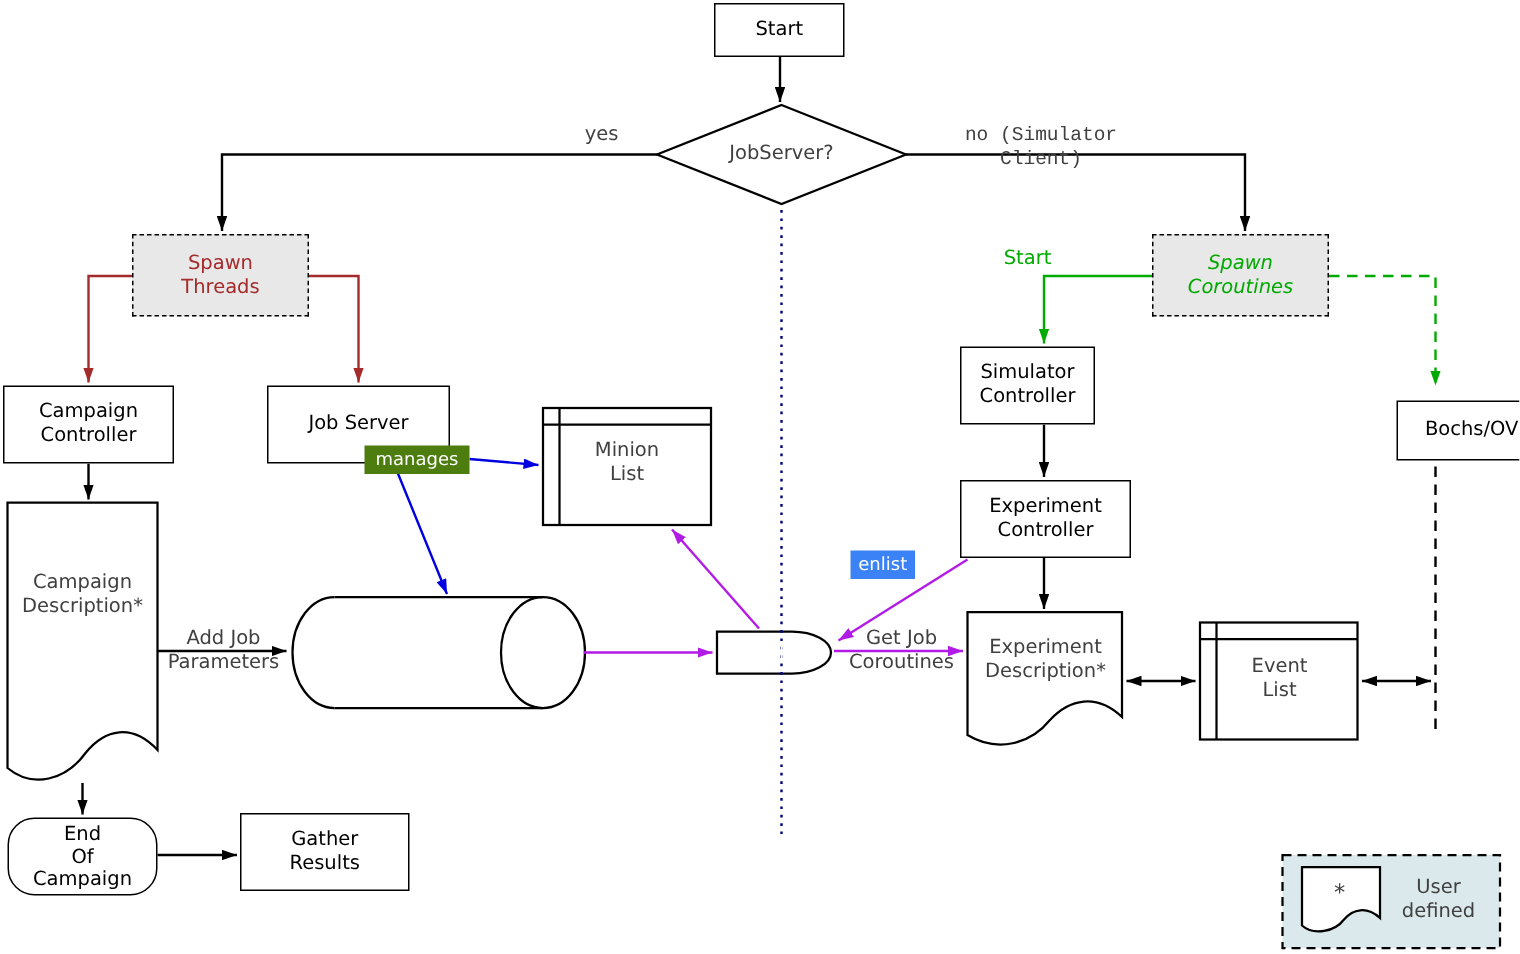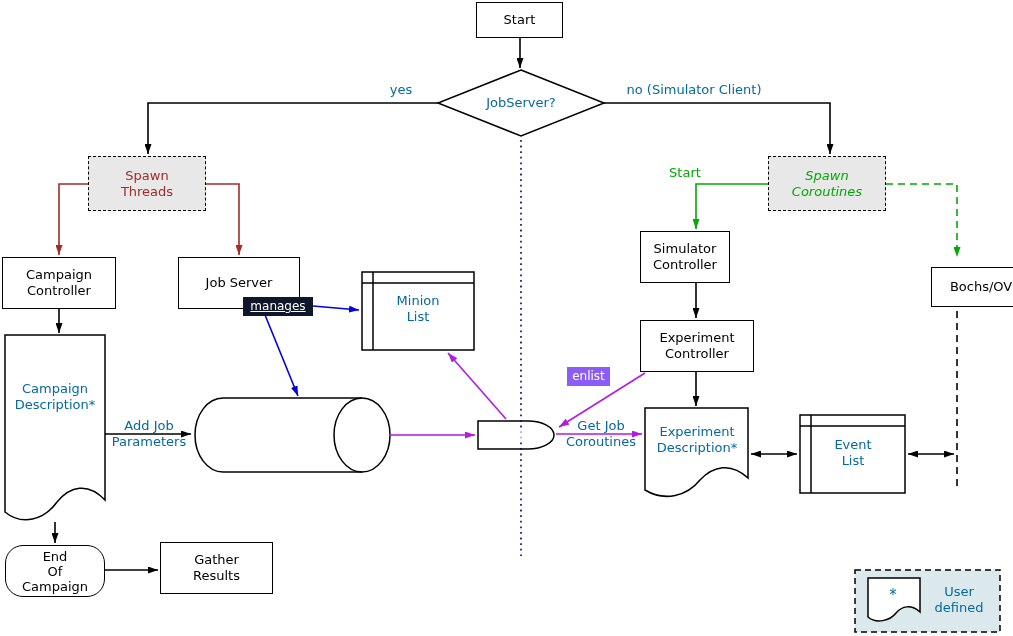--- a/index.html
+++ b/index.html
@@ -5,25 +5,25 @@
   html,body{margin:0;padding:0;background:#fff;}
   #stage{position:relative;width:1013px;height:636px;background:#fff;
          font-family:"DejaVu Sans",sans-serif;overflow:hidden;}
   #stage svg{position:absolute;left:0;top:0;}
   .node{position:absolute;display:flex;align-items:center;justify-content:center;
         text-align:center;border:1.5px solid #000;background:#fff;font-size:13px;
         line-height:16px;white-space:pre-line;box-sizing:border-box;color:#000;}
   .dashedbox{border:1.6px dashed #000;background:#e8e8e8;}
   .rounded{border-radius:18px;line-height:15px;}
   .label{position:absolute;font-size:13px;line-height:16px;text-align:center;
-         white-space:pre-line;color:#0369a1;}
+         white-space:pre-line;color:#404040;}
   .tag{position:absolute;color:#fff;font-size:12px;line-height:19px;text-align:center;
        white-space:nowrap;}
-  .tag-blue{background:#0f172a;text-decoration:underline;}
-  .tag-purple{background:#8b5cf6;}
+  .tag-blue{background:#4d7c0f;}
+  .tag-purple{background:#3b82f6;}
   .darkred{color:#a52a2a;}
   .green{color:#00aa00;}
   .italic{font-style:italic;}
   .white{color:#fff;}
   .e{fill:none;stroke-width:1.6;}
   .sk-k{stroke:#000;}
   .sk-r{stroke:#a52a2a;}
   .sk-b{stroke:#0000e0;}
   .sk-g{stroke:#00aa00;}
   .sk-m{stroke:#b21ae5;}
@@ -151,21 +151,21 @@
   <div class="label white" style="left:480px;top:427px;width:56px;font-size:12px;">TCP/IP</div>
 
   <div class="label" style="left:7px;top:381px;width:96px;">Campaign
 Description*</div>
 
   <div class="label" style="left:646px;top:424px;width:102px;">Experiment
 Description*</div>
 
   <div class="label" style="left:379px;top:82px;width:44px;">yes</div>
 
-  <div class="label" style="left:619px;top:82px;width:150px;">no (Simulator Client)</div>
+  <div class="label" style="left:619px;top:82px;width:150px;font-family:Liberation Mono, monospace;">no (Simulator Client)</div>
 
   <div class="label green" style="left:663px;top:165px;width:44px;">Start</div>
 
   <div class="tag tag-blue" style="left:243px;top:297px;width:70px;height:19px;">manages</div>
 
   <div class="tag tag-purple" style="left:567px;top:367px;width:43px;height:19px;">enlist</div>
 
   <div class="label" style="left:110px;top:418px;width:78px;">Add Job
 Parameters</div>
 

